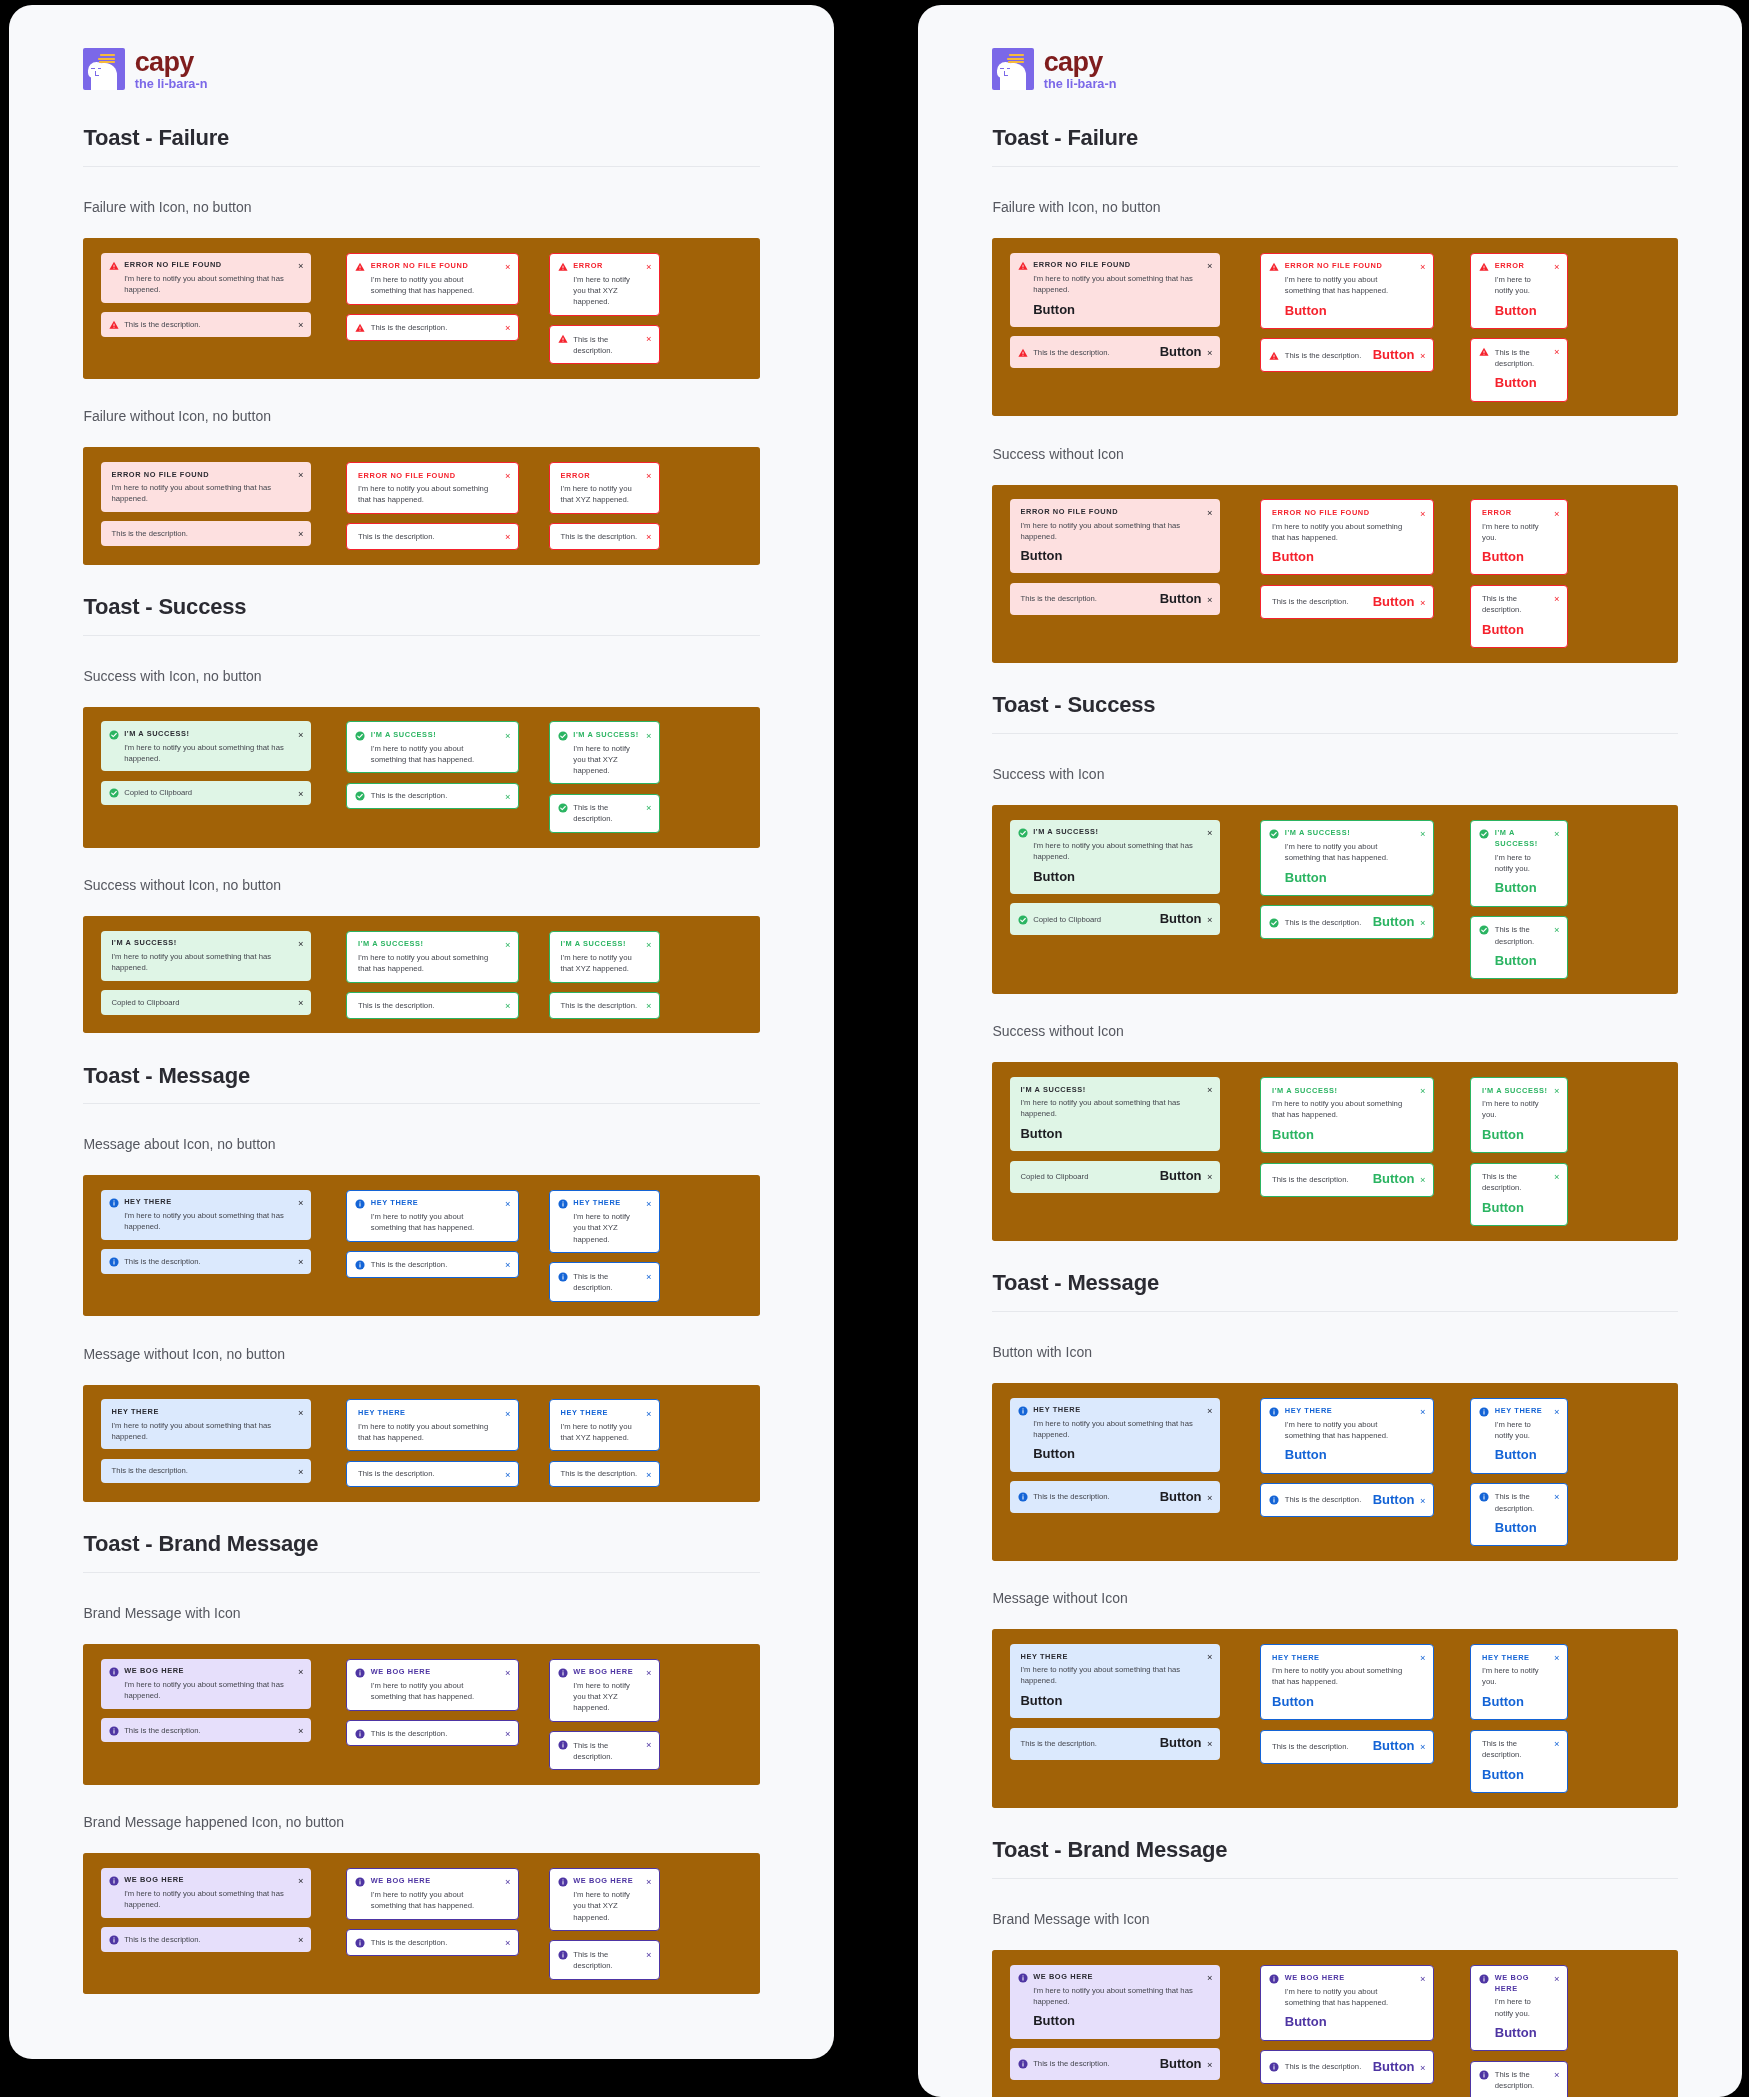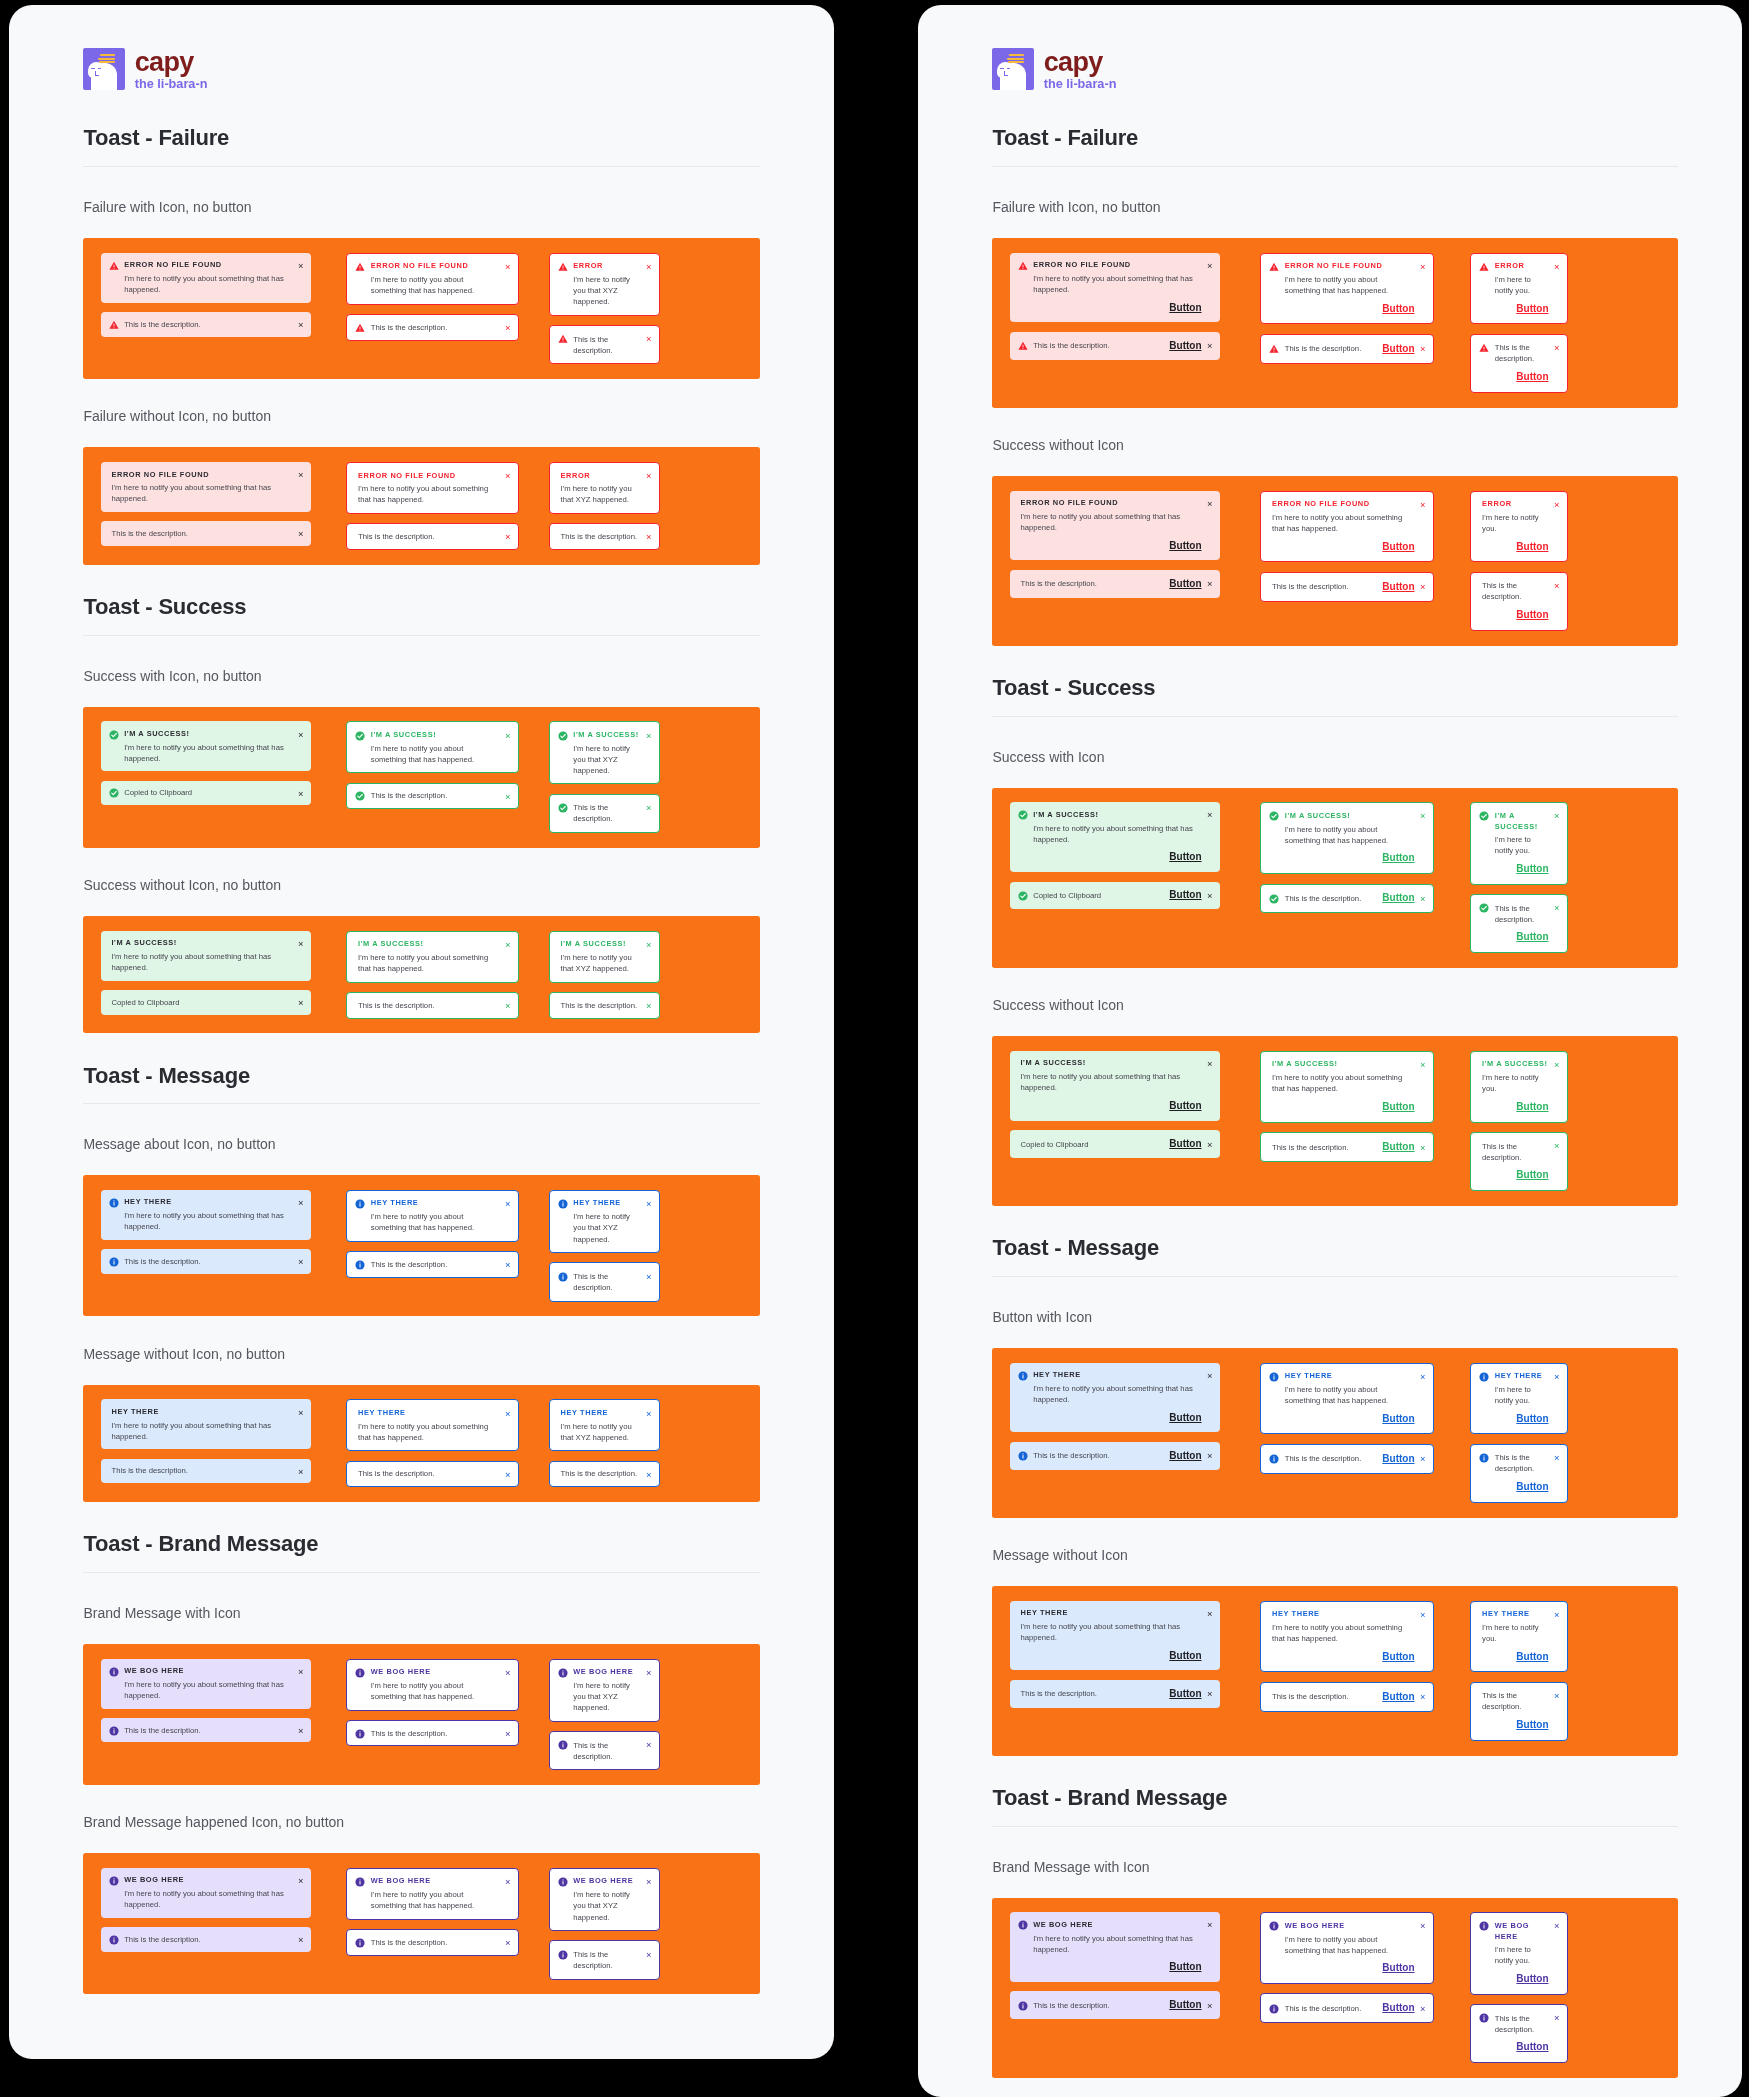--- a/index.html
+++ b/index.html
@@ -53,21 +53,21 @@
     font-size: 22px; font-weight: 700; color: #2b2b32;
     padding-bottom: 14.7px; border-bottom: 1.3px solid #e6e8ec;
     margin-bottom: 32px; letter-spacing: -0.2px;
   }
   h3.sub-title { font-size: 14px; font-weight: 400; color: #55575f; margin-bottom: 23px; }
   .group { margin-bottom: 29.5px; }
   .section { margin-bottom: 12px; }
 
   
   .toast-row {
-    background: #f97316; border-radius: 2.7px;
+    background: #a16207; border-radius: 2.7px;
     padding: 14.7px 0 14.7px 0; display: flex; align-items: flex-start;
     margin-bottom: 17.4px;
   }
   .panel-left .col-a { width: 228px; padding-left: 17.4px; }
   .panel-left .col-b { width: 208px; padding-left: 35px; }
   .panel-left .col-c { width: 141px; padding-left: 29.5px; }
   .panel-right .col-a { width: 228px; padding-left: 17.4px; }
   .panel-right .col-b { width: 214px; padding-left: 40px; }
   .panel-right .col-c { width: 134px; padding-left: 36px; }
 
@@ -82,22 +82,22 @@
   .toast.outlined { background: #ffffff; border: 1.3px solid; }
   .toast .ic { flex: none; width: 10px; height: 10px; margin-top: 0.7px; }
   .toast .ic svg { display: block; width: 10px; height: 10px; }
   .toast .body { flex: 1 1 auto; min-width: 0; }
   .toast .ttl {
     font-size: 7.4px; font-weight: 700; letter-spacing: 0.6px;
     text-transform: uppercase; margin-bottom: 2px; color: #2b2b32;
   }
   .toast .msg { color: #44464e; font-size: 7.7px; }
   .toast .btn {
-    font-size: 10px; font-weight: 700; color: #1d1d22;
-    text-align: right; margin-top: 5.4px; cursor: pointer; text-decoration: underline;
+    font-size: 13px; font-weight: 700; color: #1d1d22;
+    text-align: left; margin-top: 5.4px; cursor: pointer;
   }
   .toast .close {
     flex: none; font-size: 9.4px; line-height: 1; color: #2b2b32;
     cursor: pointer; margin-top: 0.7px; font-weight: 400;
   }
 
   
   .toast.compact { align-items: center; padding: 6.7px 8px; }
   .toast.compact .msg { margin: 0; }
   .toast.compact .btn { margin: 0 0 0 6.7px; white-space: nowrap; }

